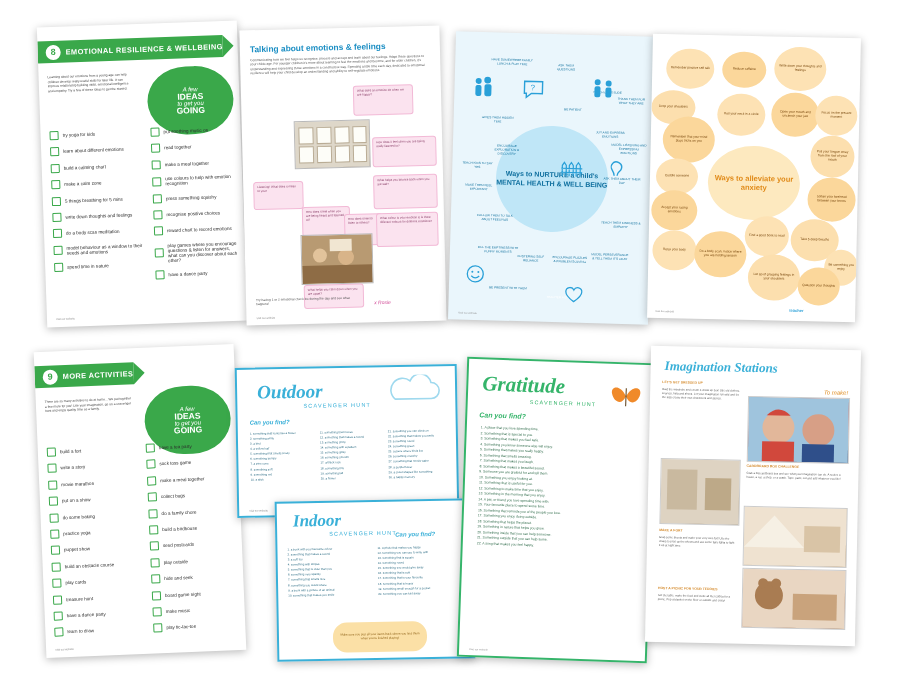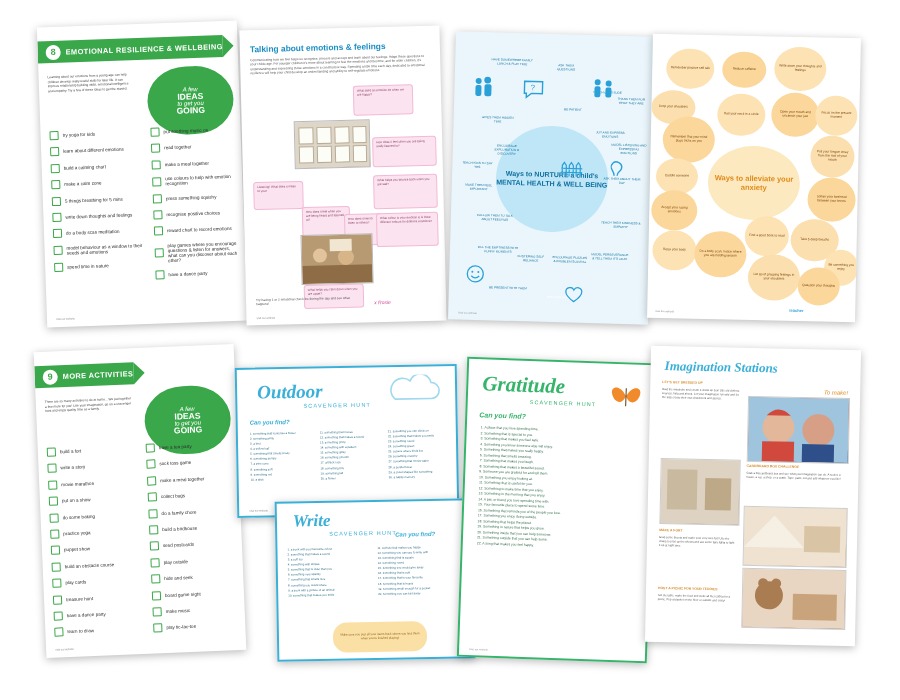--- a/index.html
+++ b/index.html
@@ -487,21 +487,21 @@
     <div>26. something crunchy</div>
     <div>27. something that needs water</div>
     <div>28. a purple flower</div>
     <div>29. a cloud shaped like something</div>
     <div>30. a happy memory</div>
   </div>
   <div class="foot" style="left:10px;bottom:3px;">Visit our website</div>
 </div>
 
 <div class="sheet tilt-f" style="left:276px;top:500px;width:194px;height:156px;border:2px solid #3ab0d8;">
-  <div class="sc-title" style="position:absolute;left:16px;top:8px;font-size:17px;">Write</div>
+  <div class="sc-title" style="position:absolute;left:16px;top:8px;font-size:17px;">Indoor</div>
   <div class="sc-sub" style="position:absolute;left:52px;top:28px;">SCAVENGER HUNT</div>
   <div class="sc-q" style="position:absolute;left:118px;top:30px;">Can you find?</div>
 
   <div class="sc-col" style="left:10px;top:44px;width:84px;">
     <div>1. a book with your favourite colour</div>
     <div>2. something that makes a sound</div>
     <div>3. a soft toy</div>
     <div>4. something with stripes</div>
     <div>5. something that is older than you</div>
     <div>6. something very sparkly</div>

